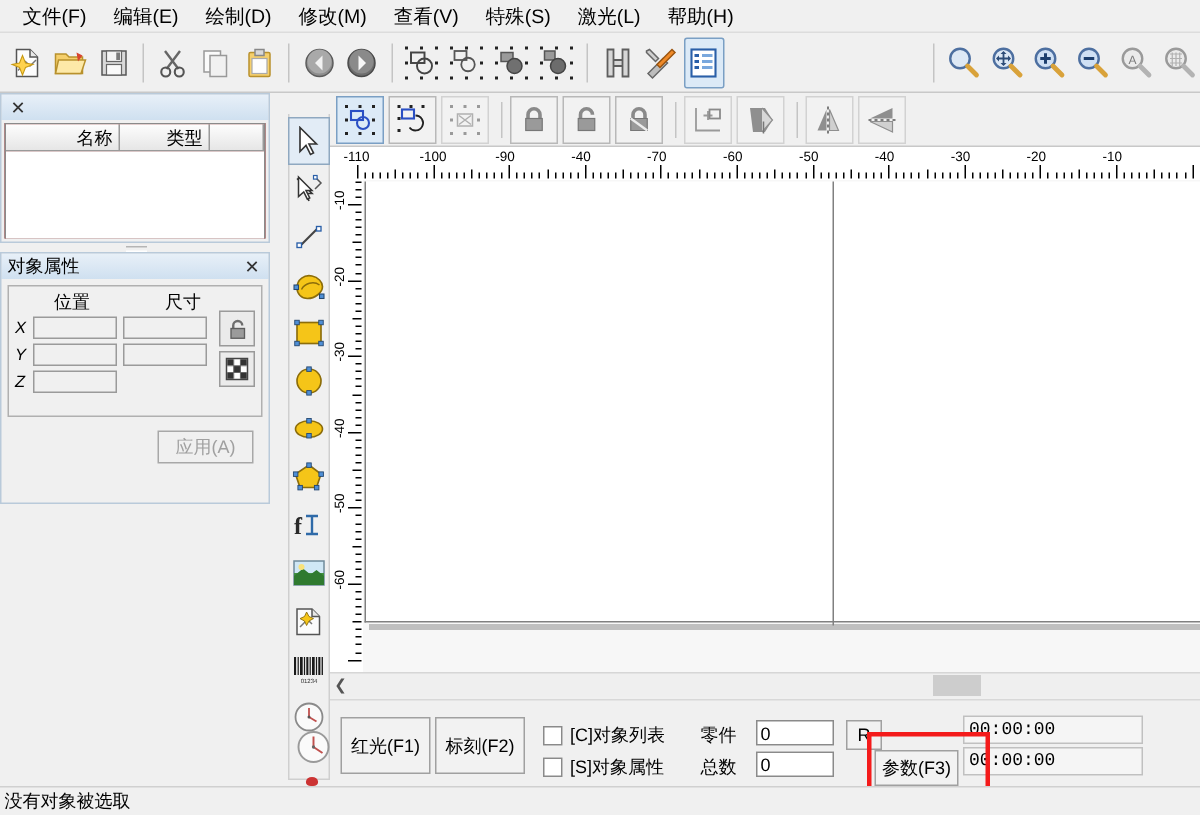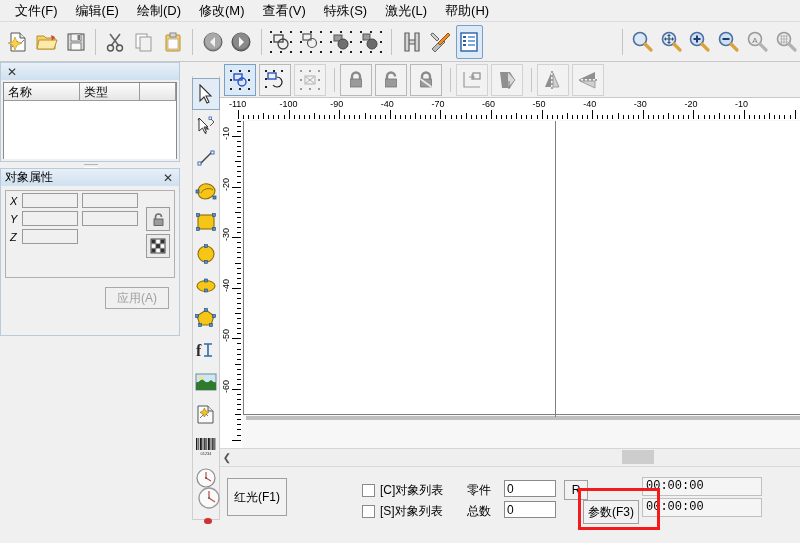--- a/index.html
+++ b/index.html
@@ -32,21 +32,21 @@
   .dock-title{height:18px;background:linear-gradient(to bottom,#e8f0f8,#cfe0f0);
     border:1px solid #b9cada;border-bottom:none;display:flex;align-items:center;
     padding:0 4px;box-sizing:border-box;font-size:12px;}
   .dock-title .t{flex:1;}
   .dock-close{font-size:12px;font-weight:bold;color:#333;cursor:default;padding:0 2px;}
   .dock-body{border:1px solid #b9cada;border-top:none;background:#f0f0f0;box-sizing:border-box;}
 
   
   #objlist{top:62px;width:180px;}
   #objlist .dock-body{height:82px;padding:2px;}
-  .lv{border:1px solid #8a8a8a;background:#b91c1c;height:100%;box-sizing:border-box;}
+  .lv{border:1px solid #8a8a8a;background:#b91c1c;height:100%;box-sizing:border-box;text-align:right;}
   .lv-head{display:flex;height:17px;background:#f0f0f0;border-bottom:1px solid #9a9a9a;}
   .lv-col{border-right:1px solid #9a9a9a;box-sizing:border-box;
      padding:1px 4px;font-size:12px;background:linear-gradient(to bottom,#fdfdfd,#e6e6e6);
      overflow:hidden;white-space:nowrap;}
   .lv-col.c1{width:76px;}
   .lv-col.c2{width:60px;}
   .lv-col.c3{flex:1;}
   .lv-rows{height:calc(100% - 17px);background:#fff;}
 
   .splitter{position:absolute;left:0;width:180px;height:6px;background:#f0f0f0;}
@@ -392,20 +392,24 @@
     <div class="grip"></div>
   </div>
 
   <div class="dock" id="objprop">
     <div class="dock-title">
       <span class="t">对象属性</span>
       <span class="dock-close">✕</span>
     </div>
     <div class="dock-body">
       <div class="prop-frame">
+        <div class="prop-head">
+          <span class="h1">位置</span>
+          <span class="h2">尺寸</span>
+        </div>
 
         <div class="prow">
           <span class="plabel">X</span>
           <span class="pinput"></span>
           <span class="pinput"></span>
         </div>
         <div class="prow">
           <span class="plabel">Y</span>
           <span class="pinput"></span>
           <span class="pinput"></span>
@@ -885,41 +889,45 @@
 
     <div style="position:absolute;left:-24px;top:18px;">
       <svg width="26" height="26" viewBox="0 0 26 26">
         <circle cx="13" cy="13" r="10" fill="#fafafa" stroke="#9a9a9a" stroke-width="1.3"></circle>
         <path d="M13 13V6M13 13l6 4" stroke="#c0504d" stroke-width="1.3"></path>
         <circle cx="13" cy="13" r="1.1" fill="#666"></circle>
       </svg>
     </div>
 
     <div class="bbtn" style="left:7px;top:11px;width:58px;height:36px;">红光(F1)</div>
+    <div class="bbtn" style="left:70px;top:11px;width:58px;height:36px;">标刻(F2)</div>
 
     <div class="chkrow" style="left:142px;top:15px;">
       <span class="chk"></span>
       <span>[C]对象列表</span>
     </div>
     <div class="chkrow" style="left:142px;top:36px;">
       <span class="chk"></span>
-      <span>[S]对象列表</span>
+      <span>[S]对象属性</span>
     </div>
 
     <div class="lab" style="left:247px;top:15px;">零件</div>
     <div class="lab" style="left:247px;top:36px;">总数</div>
 
     <div class="binput" style="left:284px;top:13px;width:52px;">0</div>
     <div class="binput" style="left:284px;top:34px;width:52px;">0</div>
 
     <div class="bbtn" style="left:344px;top:13px;width:22px;height:18px;">R</div>
 
     <div class="bbtn" style="left:363px;top:33px;width:54px;height:22px;">参数(F3)</div>
 
     <div class="timer" style="left:422px;top:10px;width:120px;">00:00:00</div>
     <div class="timer" style="left:422px;top:31px;width:120px;">00:00:00</div>
   </div>
 
   <div class="redbox" style="left:578px;top:488px;width:82px;height:42px;"></div>
 
   <div class="redpin"></div>
+  <div class="statusbar">
+    <span>没有对象被选取</span>
+  </div>
 
 </div>
 
 </body></html>

